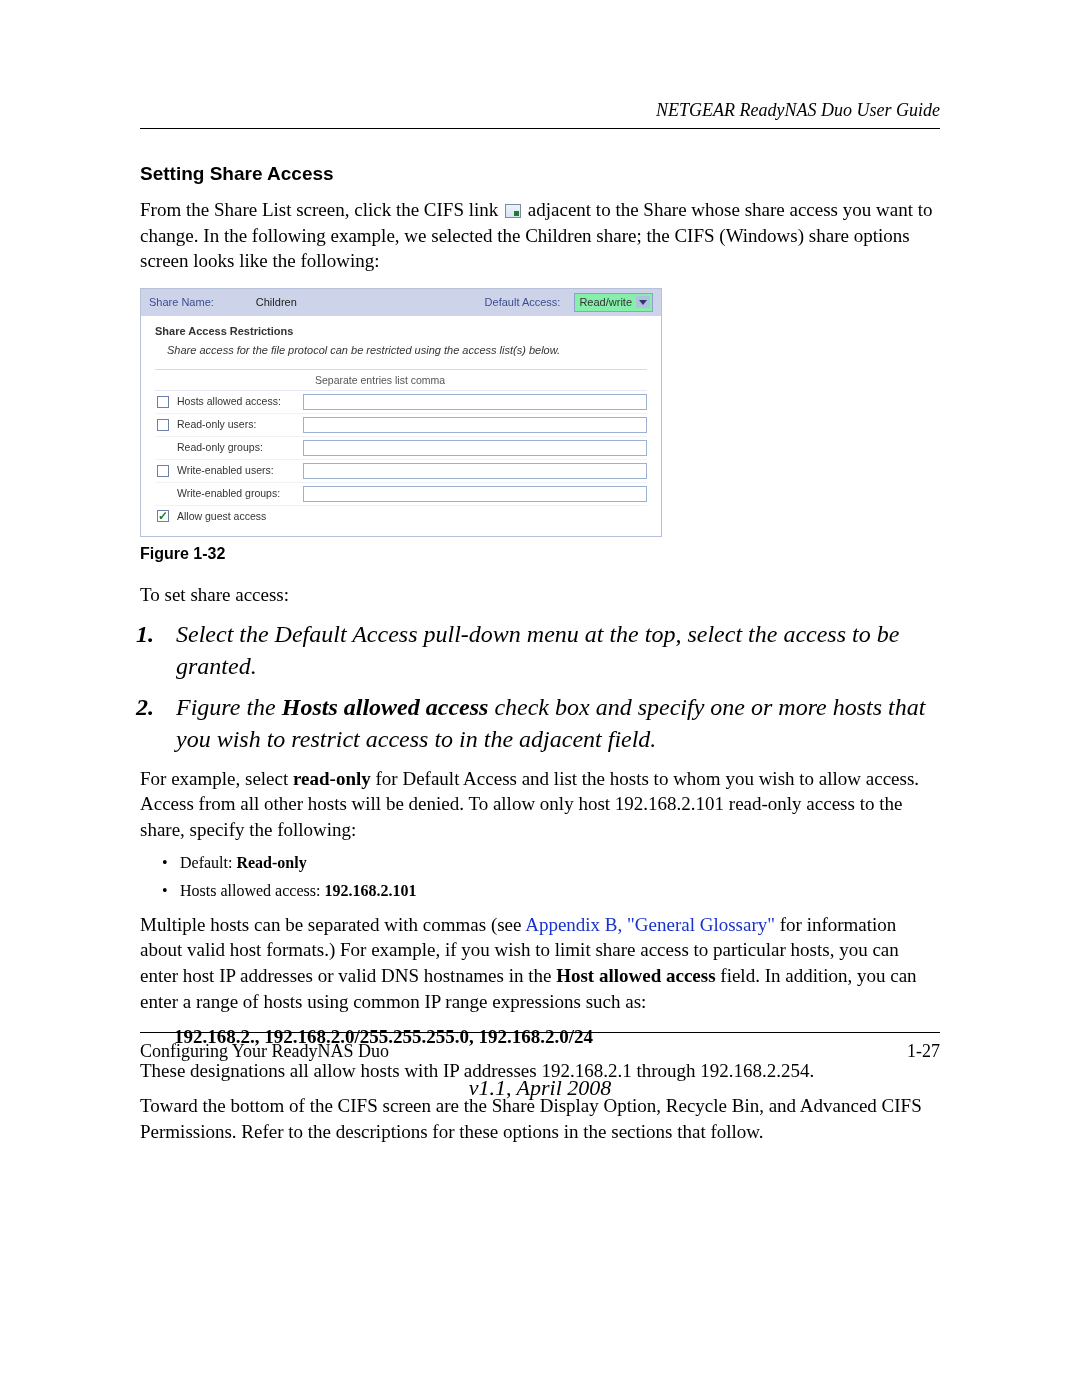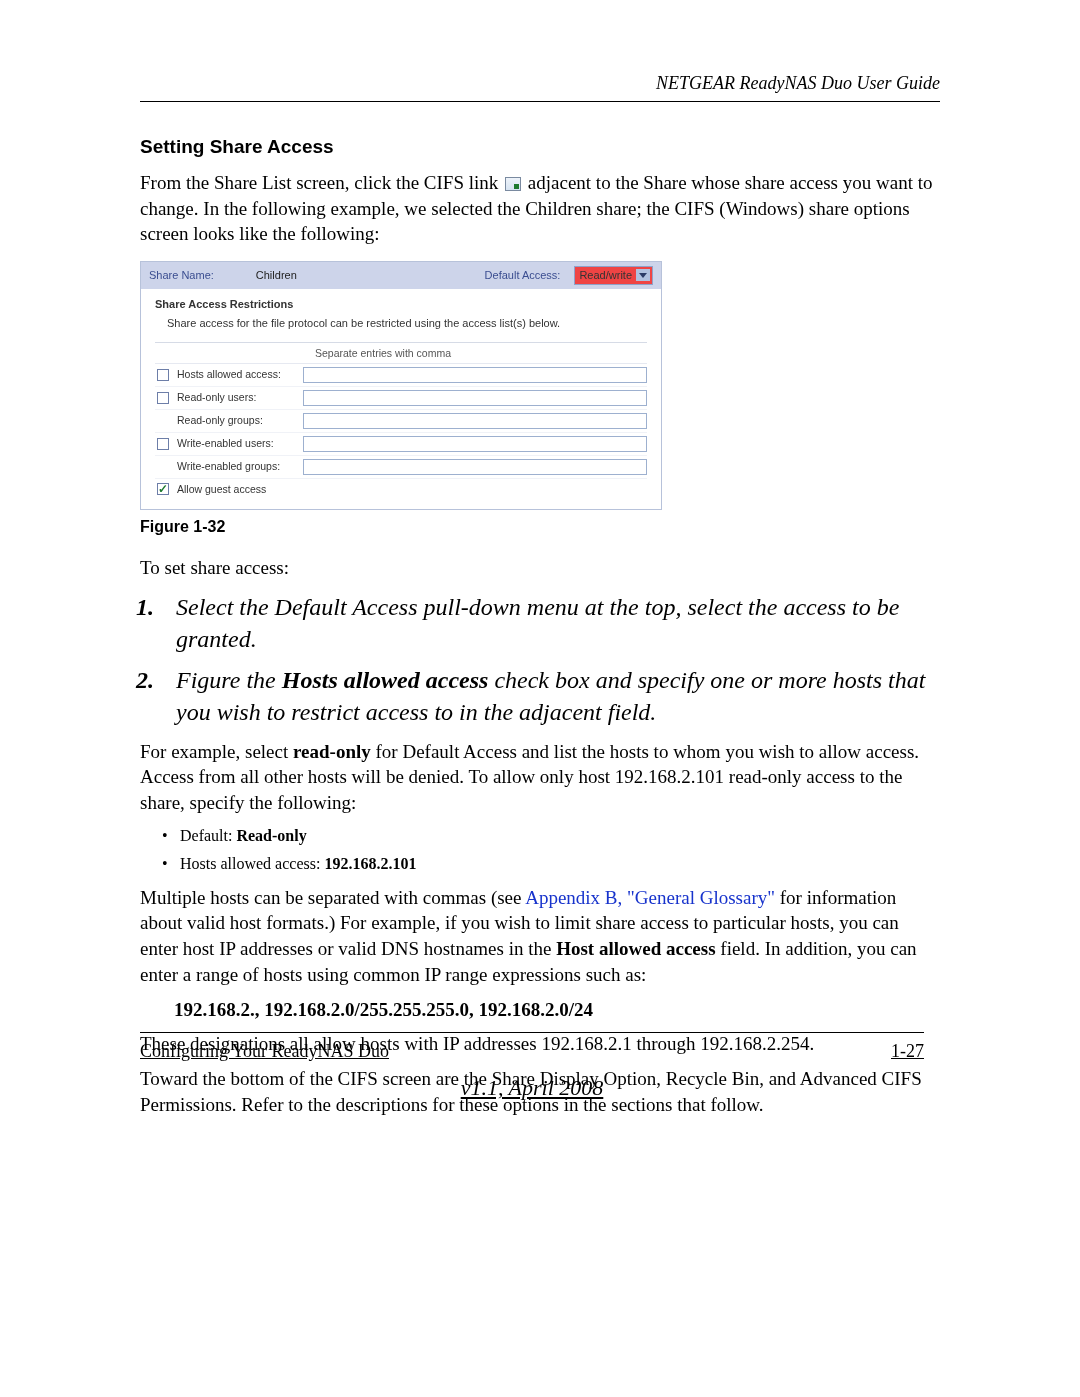--- a/index.html
+++ b/index.html
@@ -10,21 +10,21 @@
     font-family: "Times New Roman", Times, serif;
     color: #000;
     font-size: 18px;
     line-height: 1.35;
   }
   .page {
     width: 1080px;
     height: 1299px;
     position: relative;
     box-sizing: border-box;
-    padding: 71px 140px 0 140px;
+    padding: 98px 140px 0 140px;
   }
   .running-head {
     font-style: italic;
     text-align: right;
     font-size: 18px;
     margin-bottom: 6px;
   }
   hr.rule {
     border: none;
     border-top: 1px solid #000;
@@ -78,21 +78,21 @@
     align-items: center;
     gap: 14px;
   }
   .fig-header .lbl { color: #3a4d90; }
   .fig-header .val { color: #222; margin-left: 28px; }
   .fig-header .spacer { flex: 1; }
   .dd {
     display: inline-flex;
     align-items: center;
     border: 1px solid #8fa1c9;
-    background: #ef4444;
+    background: #86efac;
     padding: 1px 2px 1px 4px;
     font-size: 11px;
     gap: 4px;
   }
   .dd .arrow {
     width: 14px;
     height: 12px;
     background: #b0c1df;
     display: inline-flex;
     align-items: center;
@@ -105,20 +105,21 @@
     border-top: 5px solid #2b3b66;
   }
   .fig-sub {
     padding: 8px 10px 4px 14px;
     font-weight: bold;
     color: #333;
   }
   .fig-note {
     padding: 0 14px 6px 26px;
     color: #333;
+    font-style: italic;
   }
   .fig-table {
     margin: 6px 14px 10px 14px;
     border-top: 1px solid #d6dbe6;
   }
   .fig-tophint {
     font-size: 10.5px;
     color: #555;
     padding: 3px 0 2px 160px;
     border-bottom: 1px solid #e6e9f1;
@@ -201,23 +202,22 @@
   }
   .link { color: #1733cc; }
   .ip-block {
     font-weight: bold;
     margin: 8px 0 6px 34px;
     font-size: 19px;
   }
   .footer {
     position: absolute;
     left: 140px;
-    right: 156px;
+    right: 140px;
     top: 1032px;
-    text-decoration: underline;
   }
   .footer-row1 {
     display: flex;
     justify-content: space-between;
     font-size: 18px;
     margin-top: 6px;
   }
   .footer-version {
     text-align: center;
     font-style: italic;
@@ -245,21 +245,21 @@
       <span class="spacer"></span>
       <span class="lbl">Default Access:</span>
       <span class="dd">
         <span>Read/write</span>
         <span class="arrow"></span>
       </span>
     </div>
     <div class="fig-sub">Share Access Restrictions</div>
     <div class="fig-note">Share access for the file protocol can be restricted using the access list(s) below.</div>
     <div class="fig-table">
-      <div class="fig-tophint">Separate entries with comma</div>
+      <div class="fig-tophint">Separate entries list comma</div>
 
       <div class="fig-row">
         <span class="chk"></span>
         <span class="row-label">Hosts allowed access:</span>
         <span class="row-input"></span>
       </div>
       <div class="fig-row">
         <span class="chk"></span>
         <span class="row-label">Read-only users:</span>
         <span class="row-input"></span>

